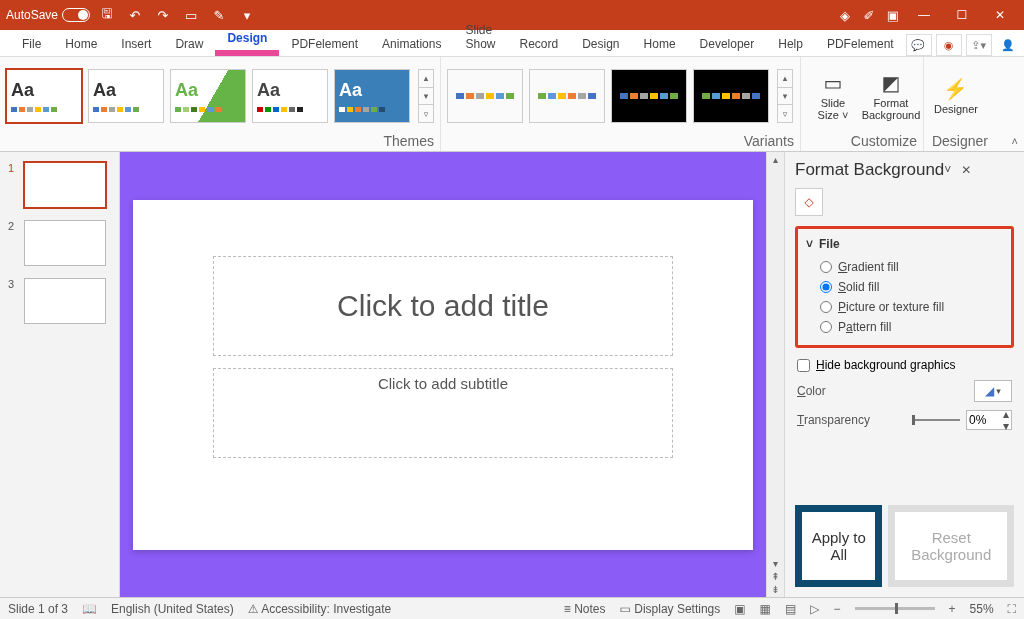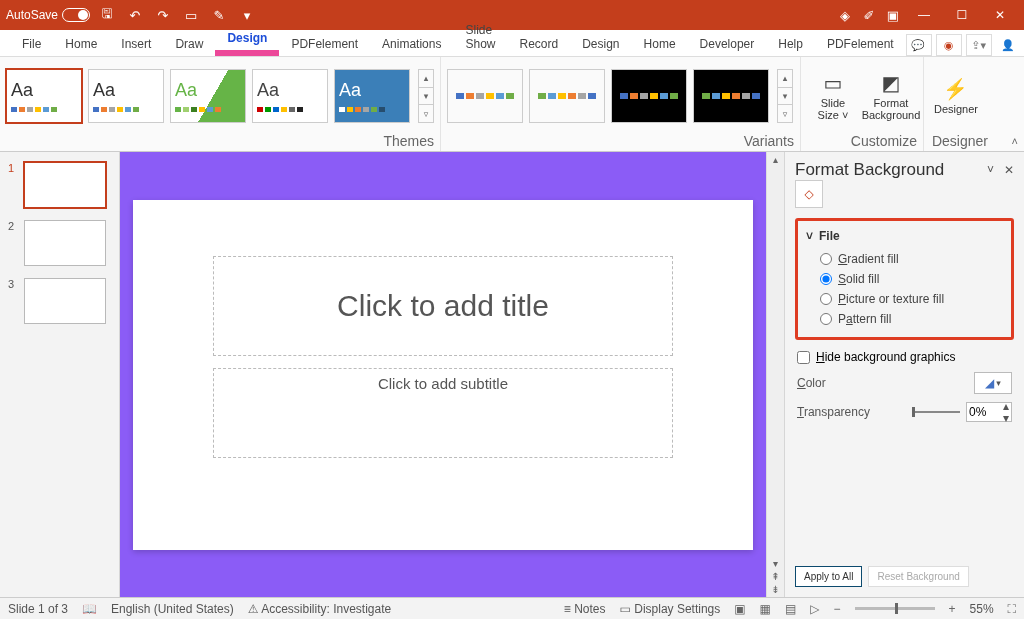--- a/index.html
+++ b/index.html
@@ -17,21 +17,21 @@
 .rtab{padding:4px 12px 5px;color:#444;cursor:pointer}
 .rtab.active{color:#1d4ed8;font-weight:700;border-bottom:6px solid #ec4899}
 .rtab-right{margin-left:auto;display:flex;gap:4px}
 .rtab-right .sq{width:26px;height:22px;border:1px solid #ddd;display:flex;align-items:center;justify-content:center;color:#777;font-size:11px}
 .ribbon{height:95px;background:#fafafa;border-bottom:1px solid #ccc;display:flex;position:relative}
 .rgroup{padding:4px 6px 0;display:flex;flex-direction:column;border-right:1px solid #e4e4e4}
 .rgroup .body{flex:1;display:flex;align-items:center;gap:6px}
 .rgroup .lbl{text-align:right;color:#666;font-size:14px;padding:2px 0}
 .theme-tile{width:76px;height:54px;border:1px solid #ccc;background:#fff;display:flex;flex-direction:column;justify-content:center;padding:4px;gap:6px}
 .theme-tile.sel{outline:2px solid #C43E1C;outline-offset:-1px}
-.theme-tile .aa{font-size:18px;font-weight:400;color:#444}
+.theme-tile .aa{font-size:18px;font-weight:700;color:#444}
 .theme-tile .dots{display:flex;gap:2px}
 .theme-tile .dots i{width:6px;height:5px}
 .th-scroll{width:16px;height:54px;border:1px solid #ccc;display:flex;flex-direction:column;margin-left:2px}
 .th-scroll div{flex:1;display:flex;align-items:center;justify-content:center;color:#666;font-size:9px;border-bottom:1px solid #ccc}
 .th-scroll div:last-child{border:0}
 .variant-tile{width:76px;height:54px;border:1px solid #ccc;display:flex;align-items:center;justify-content:center}
 .variant-tile .dots{display:flex;gap:2px}
 .variant-tile .dots i{width:8px;height:6px}
 .variant-dark{background:#000}
 .cust-btn{display:flex;flex-direction:column;align-items:center;justify-content:center;width:52px;height:68px;color:#333;gap:2px}
@@ -47,40 +47,40 @@
 .thumb.sel .num{color:#C43E1C}
 .canvas-area{flex:1;background:#8b5cf6;display:flex;align-items:center;justify-content:center;position:relative}
 .slide{width:620px;height:350px;background:#fff;box-shadow:0 2px 6px rgba(0,0,0,.2);padding:56px 80px 40px;display:flex;flex-direction:column;gap:12px}
 .ph{border:1px dashed #bbb;display:flex;align-items:center;justify-content:center;color:#777}
 .ph-title{height:100px;font-size:30px;color:#555}
 .ph-sub{height:90px;font-size:15px;color:#555;align-items:flex-start;padding-top:6px}
 .vscroll{width:18px;background:#efefef;display:flex;flex-direction:column;align-items:center;padding:2px 0;gap:2px;border-left:1px solid #ddd}
 .vscroll .arr{font-size:10px;color:#666}
 .vscroll .track{flex:1;width:100%}
 .panel{width:240px;background:#f4f4f4;border-left:1px solid #d6d6d6;display:flex;flex-direction:column;padding:8px 10px 6px}
-.panel-head{display:flex;align-items:center;justify-content:space-between;}
+.panel-head{display:flex;align-items:center;margin-bottom:8px}
 .panel-head .ttl{font-size:17px;color:#333}
 .panel-head .ctrls{display:flex;gap:10px;color:#555}
 .panel-ico{width:28px;height:28px;border:1px solid #ccc;background:#fff;display:flex;align-items:center;justify-content:center;margin-bottom:10px;color:#C43E1C}
 .redbox{border:3px solid #DE3C22;border-radius:3px;padding:8px 4px 8px 8px;margin-bottom:6px}
 .fill-hdr{display:flex;align-items:center;gap:6px;font-weight:600;color:#333;margin-bottom:6px}
 .radio-row{display:flex;align-items:center;gap:6px;padding:3px 14px}
 .radio-row input{width:12px;height:12px}
 .radio-row label{color:#444}
 .ck-row{display:flex;align-items:center;gap:6px;padding:4px 2px}
 .prop-row{display:flex;align-items:center;justify-content:space-between;padding:4px 2px}
 .prop-row .lbl{color:#555}
 .color-btn{width:38px;height:22px;border:1px solid #bbb;background:#fff;display:flex;align-items:center;justify-content:center;gap:2px}
 .trans-slider{width:48px;height:2px;background:#888;position:relative;margin:0 6px}
 .trans-slider::after{content:"";position:absolute;left:0;top:-4px;width:3px;height:10px;background:#666}
 .trans-input{width:46px;height:20px;border:1px solid #bbb;display:flex;align-items:center;justify-content:space-between;padding:0 2px;background:#fff}
 .spin{display:flex;flex-direction:column;font-size:7px;line-height:1;color:#555}
 .panel-spacer{flex:1}
 .panel-btns{display:flex;gap:6px;padding:4px 0}
-.pbtn{border:1px solid #0c4a6e;background:#fff;padding:4px 8px;font-size:10px;color:#333}
+.pbtn{border:7px solid #0c4a6e;background:#fff;padding:17px 8px;font-size:15px;color:#333}
 .pbtn.disabled{color:#aaa;border-color:#ddd}
 .statusbar{height:22px;background:#f3f3f3;border-top:1px solid #ccc;display:flex;align-items:center;padding:0 8px;gap:14px;color:#555;font-size:11px}
 .statusbar .spacer{flex:1}
 .sb-ico{font-size:12px;color:#666}
 .zoom-track{width:80px;height:3px;background:#bbb;position:relative}
 .zoom-track::after{content:"";position:absolute;left:50%;top:-4px;width:3px;height:11px;background:#666}
 u{text-decoration:underline}
 </style>
 </head>
 <body>

